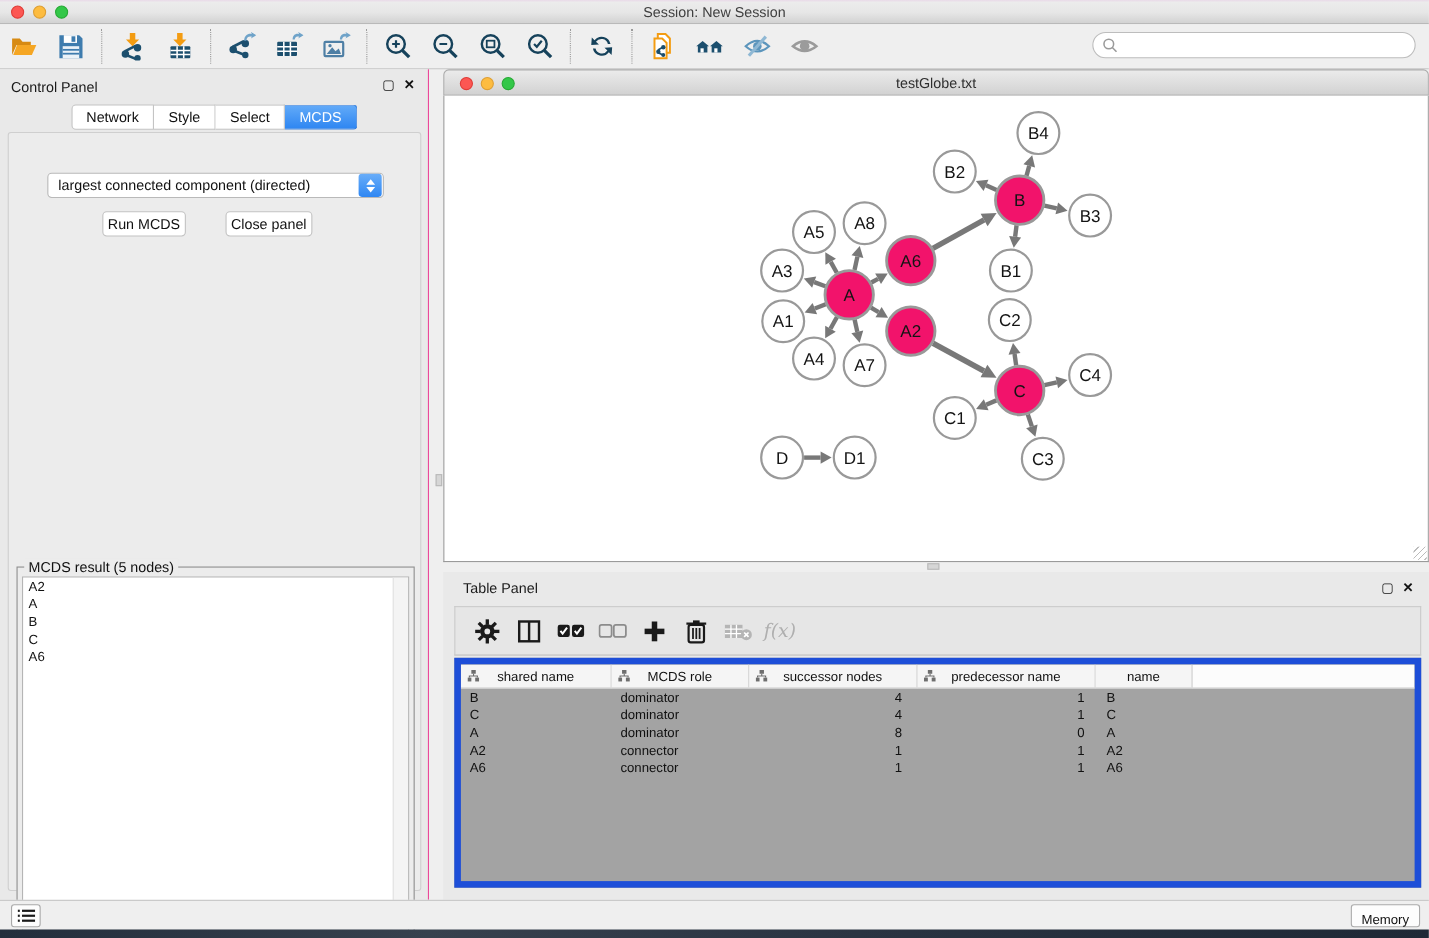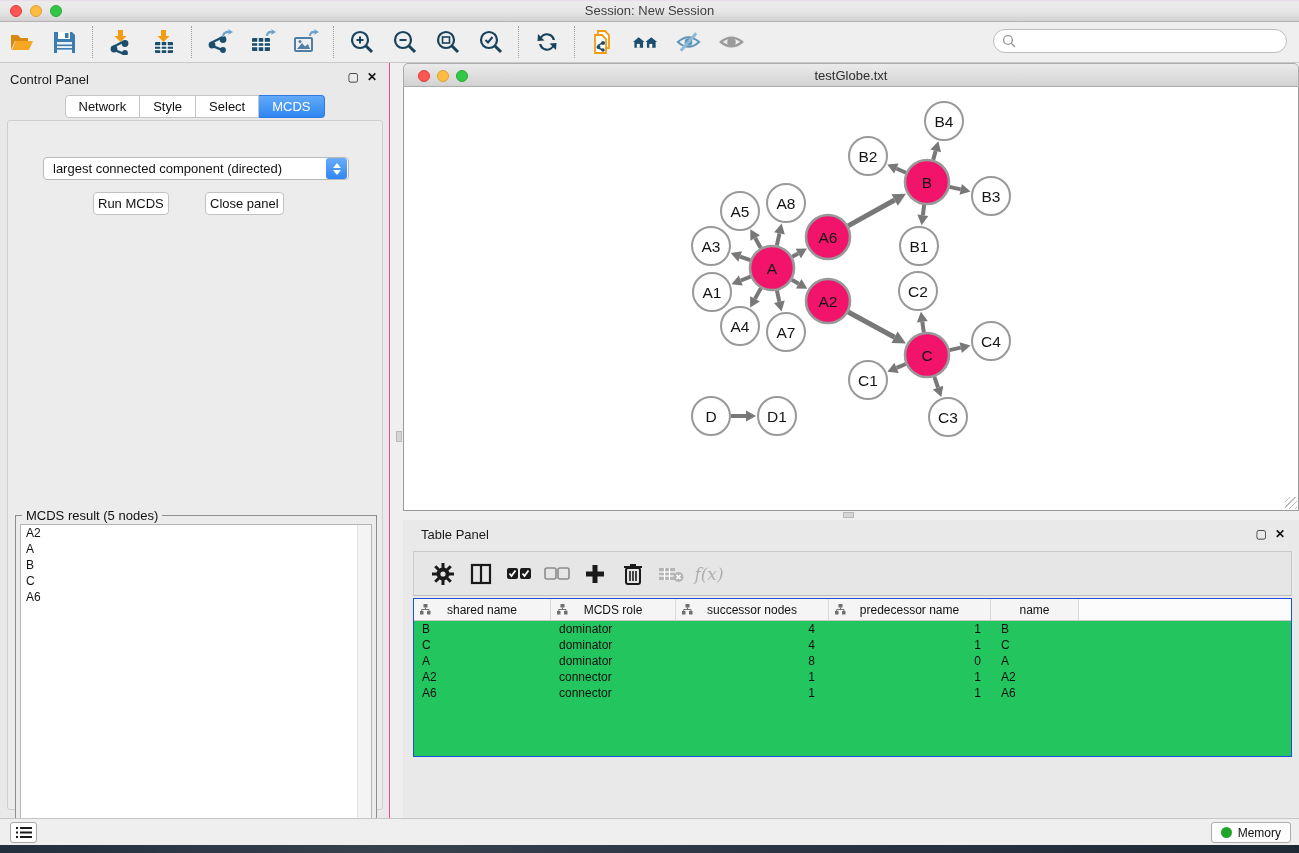--- a/index.html
+++ b/index.html
@@ -68,36 +68,36 @@
     background:repeating-linear-gradient(135deg, transparent 0 3px, #BBB 3px 4px); }
   .split-handle { background:#D6D6D6; border:1px solid #B9B9B9; }
 
   
   #table-panel { left:403px; top:520px; width:896px; height:298px; background:#E9E9E9; }
   #tp-title { left:18px; top:7px; }
   #tp-toolbar { left:10px; top:31px; width:879px; height:45px; background:#E6E6E6; border:1px solid #CACACA; border-bottom:1px solid #BDBDBD;
     display:flex; align-items:center; padding-left:10px; }
   .tp-icon { width:30px; height:28px; display:inline-flex; align-items:center; justify-content:center; margin:0 4px; cursor:default; }
   .fx { font-family:"DejaVu Serif", serif; font-style:italic; font-size:17px; color:#AFAFAF; }
-  #data-table { left:10px; top:78px; width:879px; height:159px; background:#22c55e; border:1px solid #1d4ed8; overflow:hidden; }
+  #data-table { left:10px; top:78px; width:879px; height:209px; background:#a3a3a3; border:6px solid #1d4ed8; overflow:hidden; }
   #tbl-header { display:flex; height:22px; }
   .th { background:#F5F5F5; border-right:1px solid #D9D9D9; border-bottom:1px solid #C9C9C9; display:flex; align-items:center; justify-content:center; gap:5px; font-size:12px; color:#111; position:relative; }
   .th .hier { position:absolute; left:6px; top:5px; }
   .th-fill { flex:1; border-bottom:1px solid #C9C9C9; background:#FCFCFC; }
   .tr { display:flex; height:16px; }
   .td { font-size:12px; color:#111; line-height:16px; white-space:nowrap; overflow:hidden; }
   .td.l { text-align:left; } .td.r { text-align:right; }
   #tp-tabs { left:50%; transform:translateX(-50%); top:268px; display:inline-flex; }
 
   
   #status-bar { left:0; top:818px; width:1299px; height:27px; background:#EFEFEF; border-top:1px solid #C6C6C6; }
   #list-btn { left:10px; top:3px; width:27px; height:21px; background:#FDFDFD; border:1px solid #A9A9A9; border-radius:3px;
     display:flex; align-items:center; justify-content:center; cursor:default; }
   #memory-btn { right:8px; top:3px; height:21px; background:#FDFDFD; border:1px solid #ABABAB; border-radius:3px;
-    display:flex; align-items:center; padding:0 9px; gap:6px; font-size:12px; color:#111; cursor:default; }
+    display:flex; align-items:center; padding:0 9px; gap:6px; font-size:12px; color:#111; cursor:default;flex-direction:column; }
   #memory-dot { width:11px; height:11px; border-radius:50%; background:#1FA32B; }
   #desktop-strip { left:0; top:845px; width:1299px; height:8px; background:linear-gradient(90deg,#232E3C,#37414E 30%,#2A3442 60%,#1F2936); }
 </style>
 </head>
 <body>
 
 <div id="titlebar" class="abs">
   <span class="traffic t-red"></span>
   <span class="traffic t-yellow"></span>
   <span class="traffic t-green"></span>

